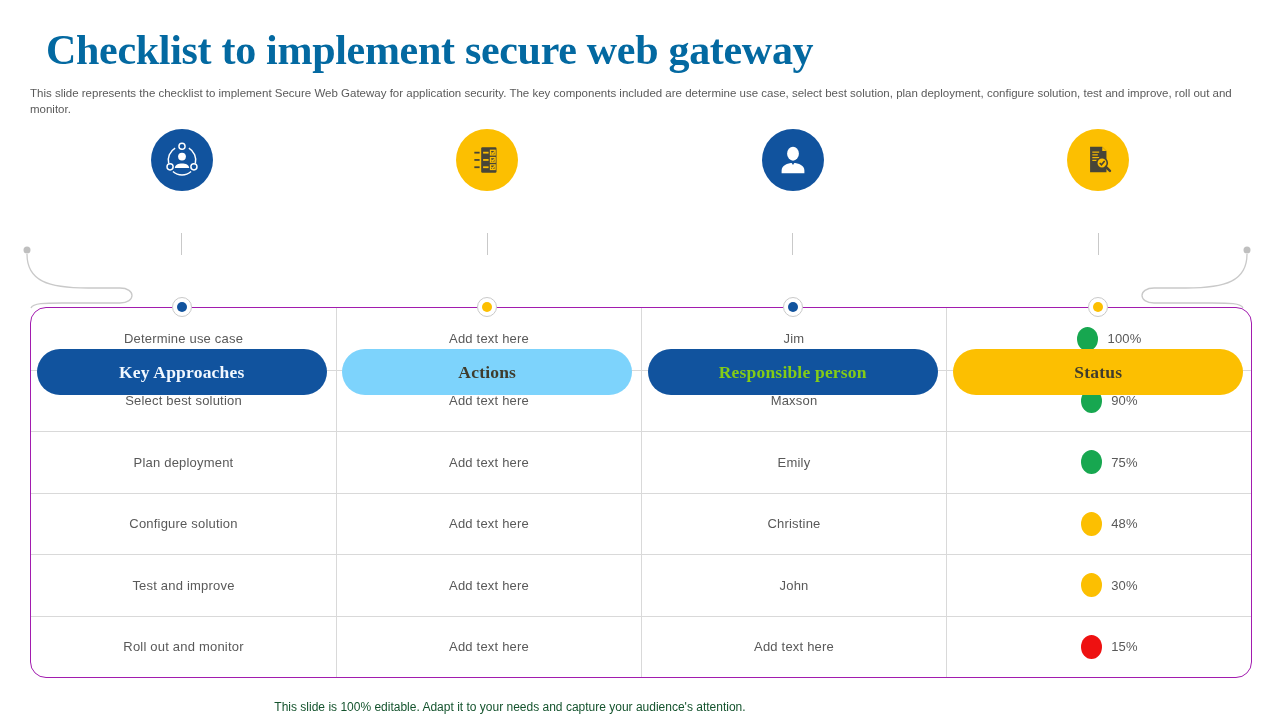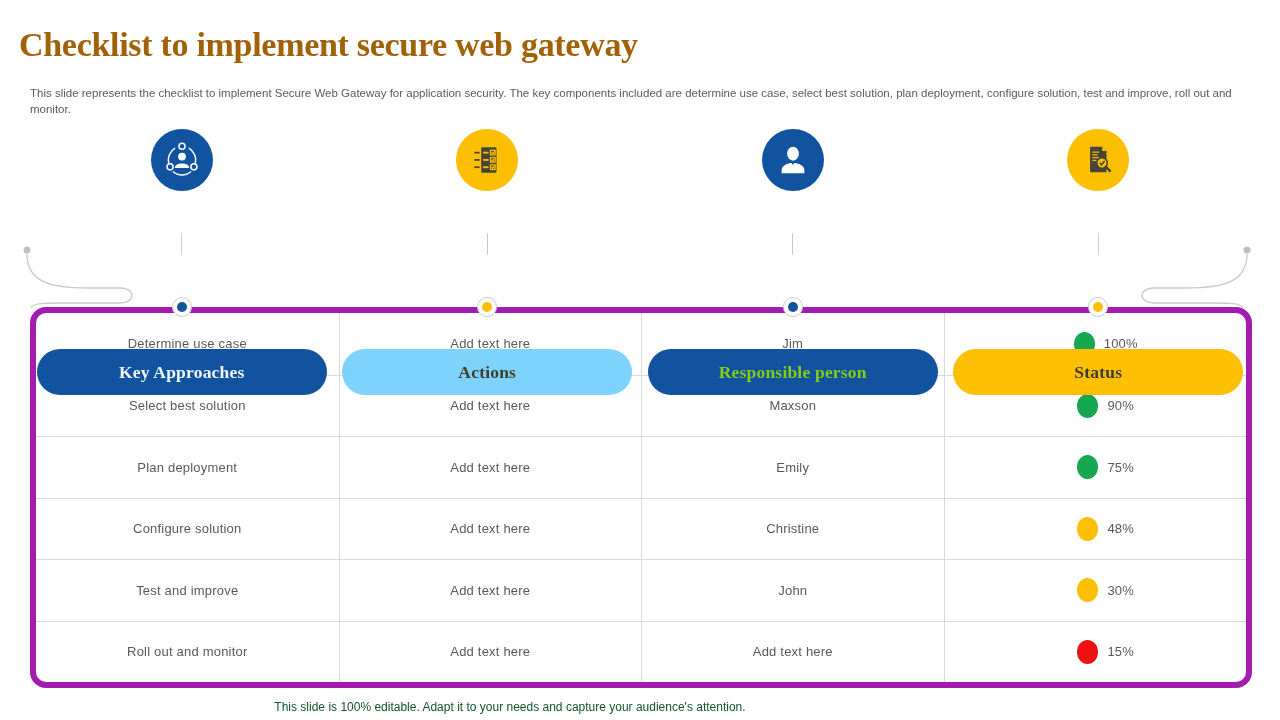--- a/index.html
+++ b/index.html
@@ -1,23 +1,23 @@
 <!DOCTYPE html>
 <html><head>
 <meta charset="utf-8">
 <style>
   * { margin:0; padding:0; box-sizing:border-box; }
   html,body { width:1280px; height:720px; background:#ffffff; overflow:hidden;
               font-family:"Liberation Sans", sans-serif; }
 
   .slide { position:relative; width:1280px; height:720px; background:#fff; }
 
-  .page-title { position:absolute; left:19px; top:26px; width:1220px;
-    font-family:"Liberation Serif", serif; font-weight:700; font-size:34px;
-    letter-spacing:-0.3px; color:#a16207; }
+  .page-title { position:absolute; left:46px; top:26px; width:1220px;
+    font-family:"Liberation Serif", serif; font-weight:700; font-size:42px;
+    letter-spacing:-0.3px; color:#0369a1; }
   .page-subtitle { position:absolute; left:30px; top:85px; width:1218px;
     font-size:11.5px; line-height:1.4; color:#5a5a5a; }
 
   .columns-grid { position:absolute; left:29px; top:129px; width:1222px;
     display:grid; grid-template-columns:repeat(4,1fr); }
   .hdr-col { display:flex; flex-direction:column; align-items:center;gap:42px; }
 
   .icon-badge { width:62px; height:62px; border-radius:50%;
     display:flex; align-items:center; justify-content:center;
     box-shadow:0 0 0 4px #fff; }
@@ -26,21 +26,21 @@
     background:#fff; display:flex; align-items:center; justify-content:center;
     margin-bottom:-10px; position:relative; z-index:2; }
   .ring-dot { width:10px; height:10px; border-radius:50%; }
 
   .pill { position:relative; z-index:1; width:290px; height:46px; border-radius:23px;
     display:flex; align-items:center; justify-content:center;
     font-family:"Liberation Serif", serif; font-weight:700; font-size:17.5px;
     letter-spacing:0.2px; }
 
   .checklist-table { position:absolute; left:30px; top:307px; width:1222px;
-    border:6px solid #a21caf; border-radius:16px; overflow:hidden; background:#fff; }
+    border:1px solid #a21caf; border-radius:16px; overflow:hidden; background:#fff; }
   .t-row { display:grid; grid-template-columns:repeat(4,1fr); height:61.5px; }
   .t-row + .t-row { border-top:1px solid #d9d9d9; }
   .t-cell { display:flex; align-items:center; justify-content:center;
     font-size:13px; color:#595959; letter-spacing:0.2px; }
   .t-cell + .t-cell { border-left:1px solid #d9d9d9; }
   .status-cell { gap:9px;padding-left:21px; }
   .status-dot { width:21px; height:24px; border-radius:50%; flex:0 0 auto; }
 
   .deco-overlay { position:absolute; left:0; top:0; width:1280px; height:720px;
     pointer-events:none; }

